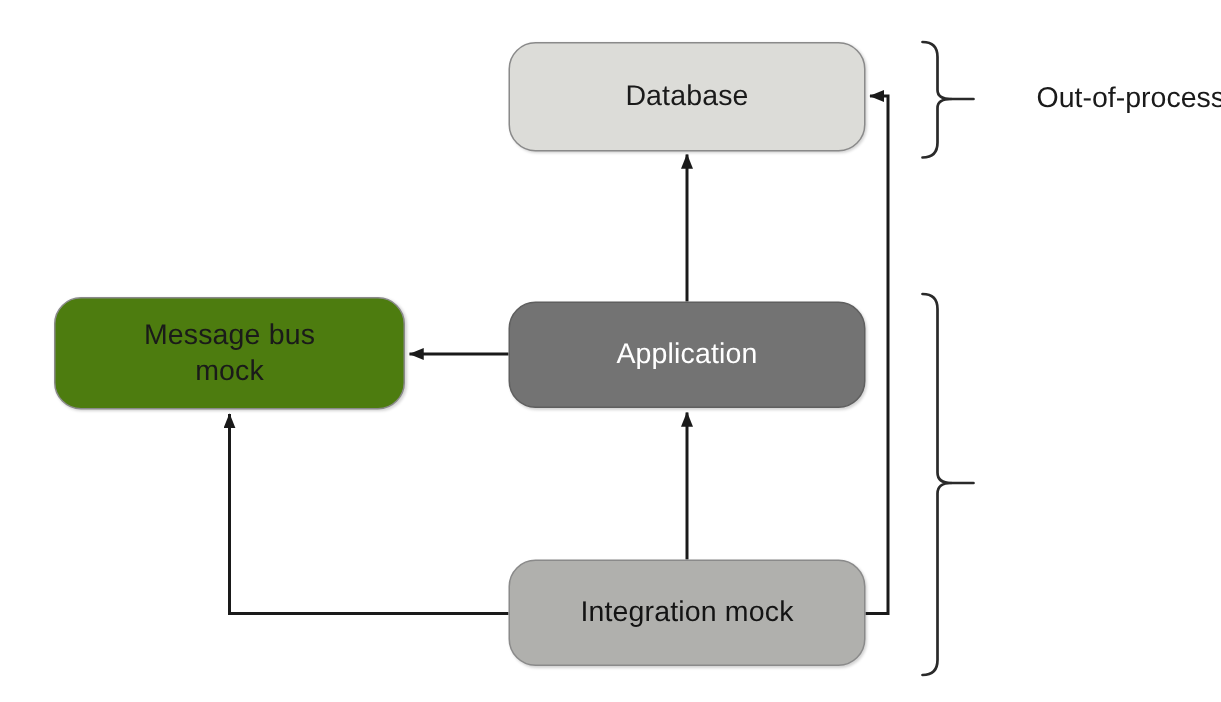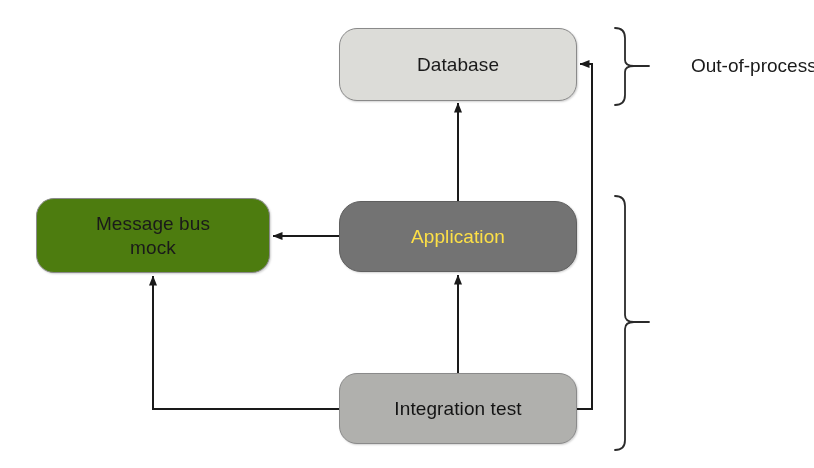--- a/index.html
+++ b/index.html
@@ -42,23 +42,22 @@
     height: 73px;
     background: #dcdcd8;
     color: #1a1a1a;
   }
   #node-application {
     left: 327px;
     top: 201px;
     width: 238px;
     height: 71px;
     background: #737373;
-    color: #fde047;
+    color: #ffffff;
     border-color: #5f5f5f;
-    border-radius: 22px;
   }
   #node-message-bus-mock {
     left: 24px;
     top: 198px;
     width: 234px;
     height: 75px;
     background: #4d7c0f;
     color: #1a1a1a;
   }
   #node-integration-test {
@@ -148,19 +147,19 @@
   <div class="node" id="node-application">
     <span class="node-label">Application</span>
   </div>
 
   <div class="node" id="node-message-bus-mock">
     <span class="node-label">Message bus
 mock</span>
   </div>
 
   <div class="node" id="node-integration-test">
-    <span class="node-label">Integration test</span>
+    <span class="node-label">Integration mock</span>
   </div>
 
   <div class="brace-label" id="brace-label-out-of-process">Out-of-process</div>
 
 
 </div>
 
 </body></html>

